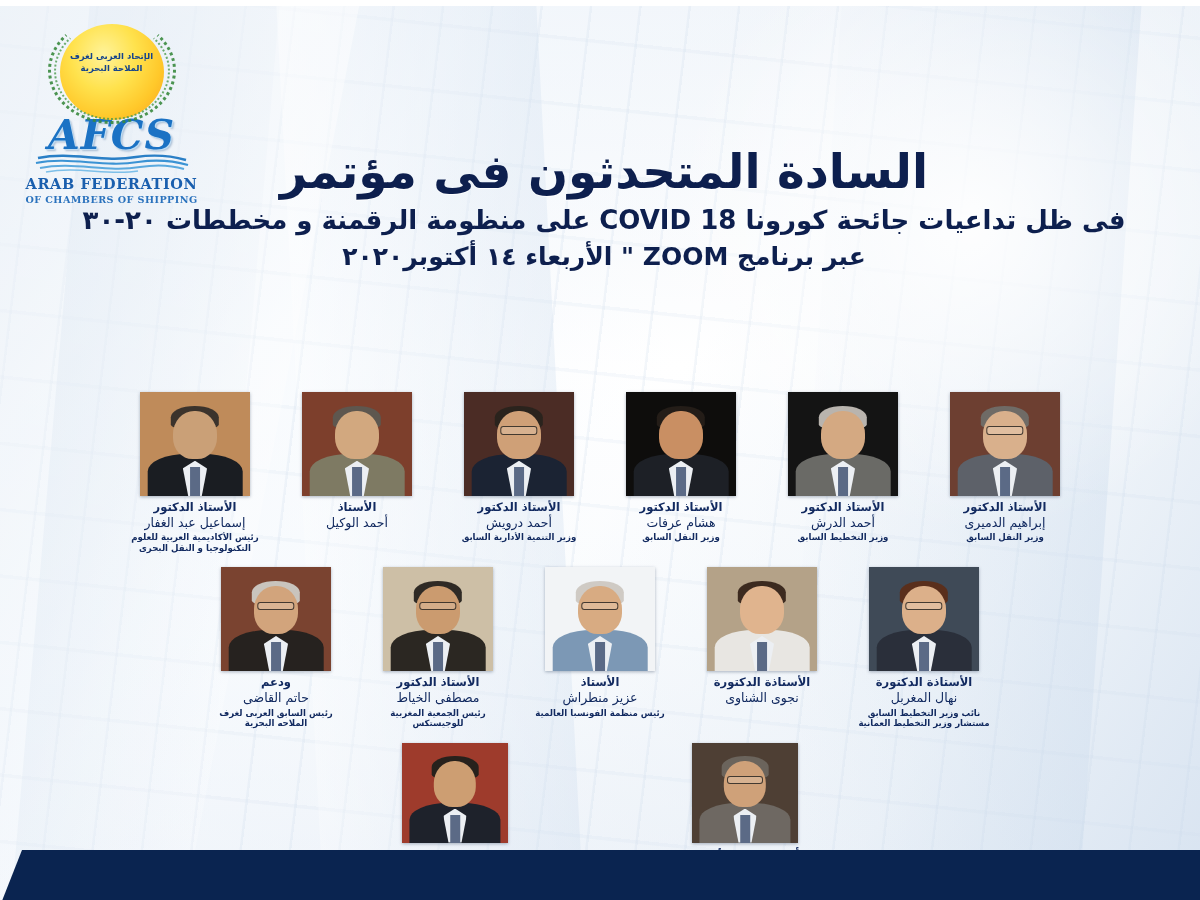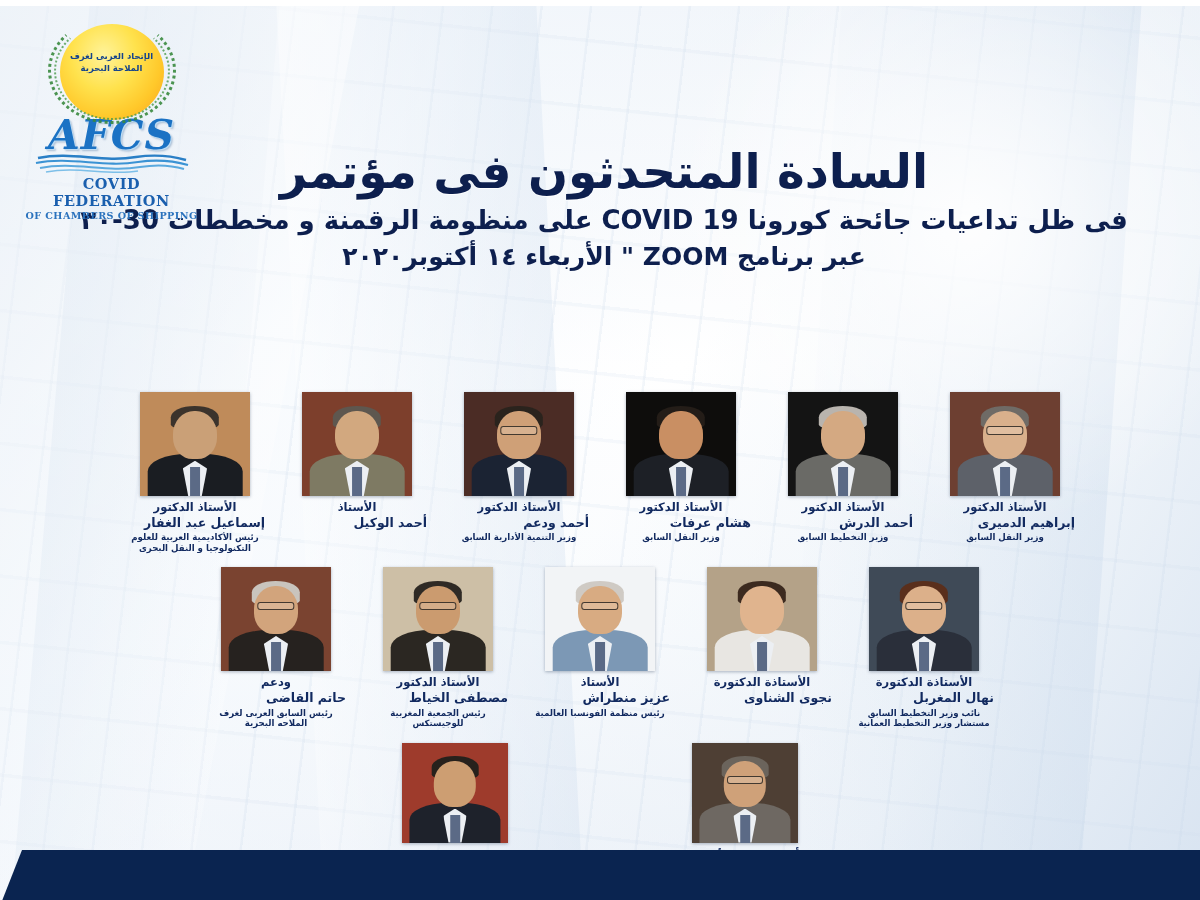--- a/index.html
+++ b/index.html
@@ -214,21 +214,21 @@
     position: absolute; left: 50%; top: 33%;
     width: 34%; height: 8%;
     transform: translateX(-50%);
     border: 1.4px solid rgba(40,35,30,.85);
     border-radius: 3px;
     background: rgba(255,255,255,.18);
   }
 
   .cap { direction: rtl; color: #122a60; line-height: 1.18; }
   .cap-title { font-size: 11.5px; font-weight: bold; }
-  .cap-name  { font-size: 12.5px; font-weight: bold; margin-top: 1px; text-align: right; }
+  .cap-name  { font-size: 12.5px; font-weight: normal; margin-top: 1px; }
   .cap-role  { font-size: 8.6px; font-weight: bold; margin-top: 2px; line-height: 1.22; }
   .row-3 .cap-title { font-size: 14px; }
   .row-3 .cap-name  { font-size: 14px; margin-top: 2px; }
 
   
   .bottom-bar {
     position: absolute; left: 0; right: 0; bottom: 0;
     height: 56px;
     background: #0a2450;
     clip-path: polygon(22px 0, 100% 0, 100% 100%, 0 100%);
@@ -259,27 +259,27 @@
     </div>
     <div class="logo-afcs">AFCS</div>
     <div class="logo-waves">
       <svg width="160" height="22" viewBox="0 0 160 22" aria-hidden="true">
         <path d="M6 5 C40 -2 70 10 104 4 C124 1 140 3 154 7" fill="none" stroke="#2a7fc6" stroke-width="2.4"></path>
         <path d="M4 10 C38 3 72 15 106 9 C126 6 142 8 156 12" fill="none" stroke="#3b93d4" stroke-width="2.2"></path>
         <path d="M8 15 C42 8 74 20 108 14 C126 11 142 13 152 16" fill="none" stroke="#5aa9de" stroke-width="2"></path>
         <path d="M14 19 C46 13 76 23 106 18" fill="none" stroke="#7dbfe8" stroke-width="1.6"></path>
       </svg>
     </div>
-    <div class="logo-name">COVID FEDERATION</div>
+    <div class="logo-name">ARAB FEDERATION</div>
     <div class="logo-sub">OF CHAMBERS OF SHIPPING</div>
   </div>
 
   <div class="titles">
     <div class="title-main">السادة المتحدثون فى مؤتمر</div>
-    <div class="title-l3">فى ظل تداعيات جائحة كورونا COVID 19 على منظومة الرقمنة و مخططات 30-٣٠</div>
+    <div class="title-l3">فى ظل تداعيات جائحة كورونا COVID 18 على منظومة الرقمنة و مخططات ٢٠-٣٠</div>
     <div class="title-l4">عبر برنامج ZOOM " الأربعاء ١٤ أكتوبر٢٠٢٠</div>
   </div>
 
   <div class="rows" id="rows-host">
       <div class="row row-1">
         <div class="person">
           <div class="photo">
             <div class="ph-bg" style="background:#6d3f31"></div>
             <div class="ph-body" style="background:#5d6169"></div>
             <div class="ph-shirt"></div>
@@ -329,21 +329,21 @@
             <div class="ph-bg" style="background:#4b2c25"></div>
             <div class="ph-body" style="background:#1b2333"></div>
             <div class="ph-shirt"></div>
             <div class="ph-tie"></div>
             <div class="ph-hair" style="background:#2a231d"></div>
             <div class="ph-head" style="background:#cfa077"></div>
             <div class="ph-glasses"></div>
           </div>
           <div class="cap">
             <div class="cap-title">الأستاذ الدكتور</div>
-            <div class="cap-name">أحمد ودعم</div>
+            <div class="cap-name">أحمد درويش</div>
             <div class="cap-role">وزير التنمية الأدارية السابق</div>
           </div>
         </div>
         <div class="person">
           <div class="photo">
             <div class="ph-bg" style="background:#7d3f2c"></div>
             <div class="ph-body" style="background:#7e7a63"></div>
             <div class="ph-shirt"></div>
             <div class="ph-tie"></div>
             <div class="ph-hair" style="background:#5e574f"></div>

